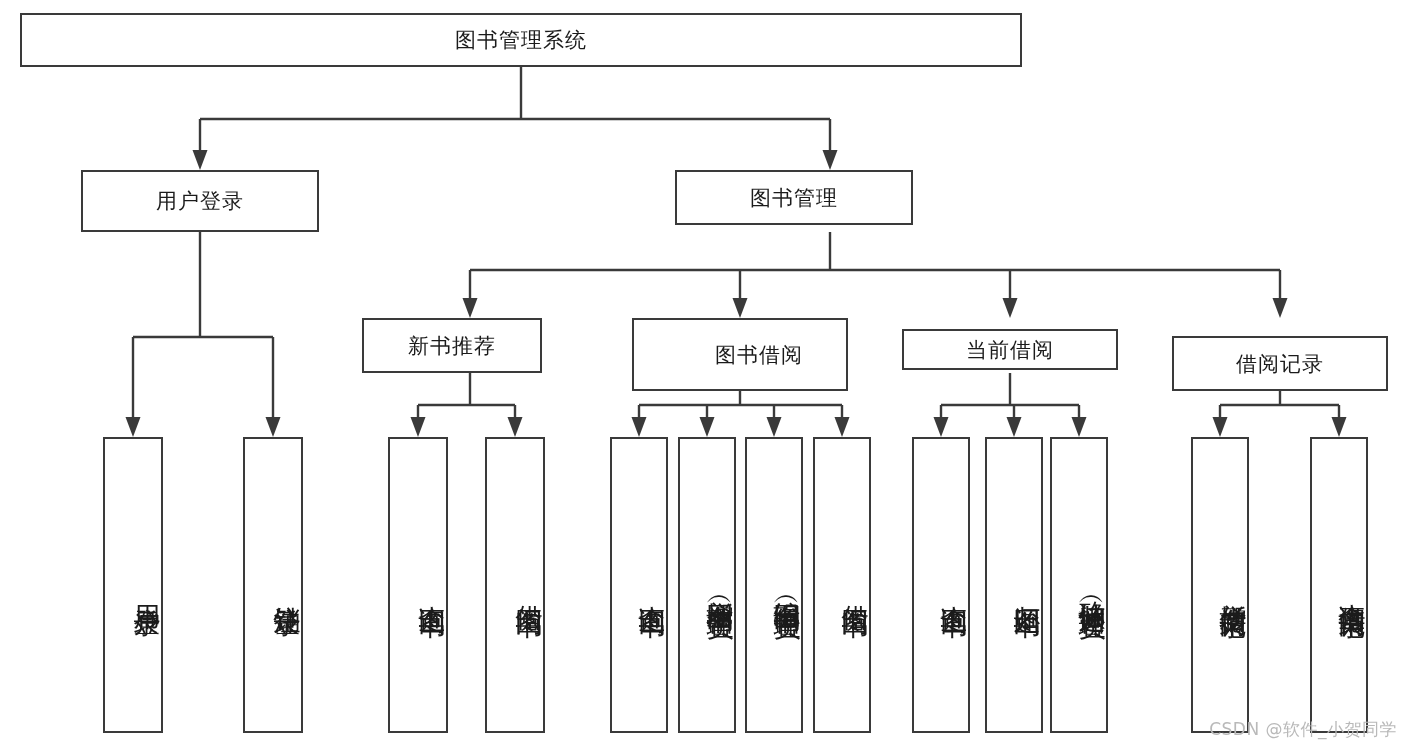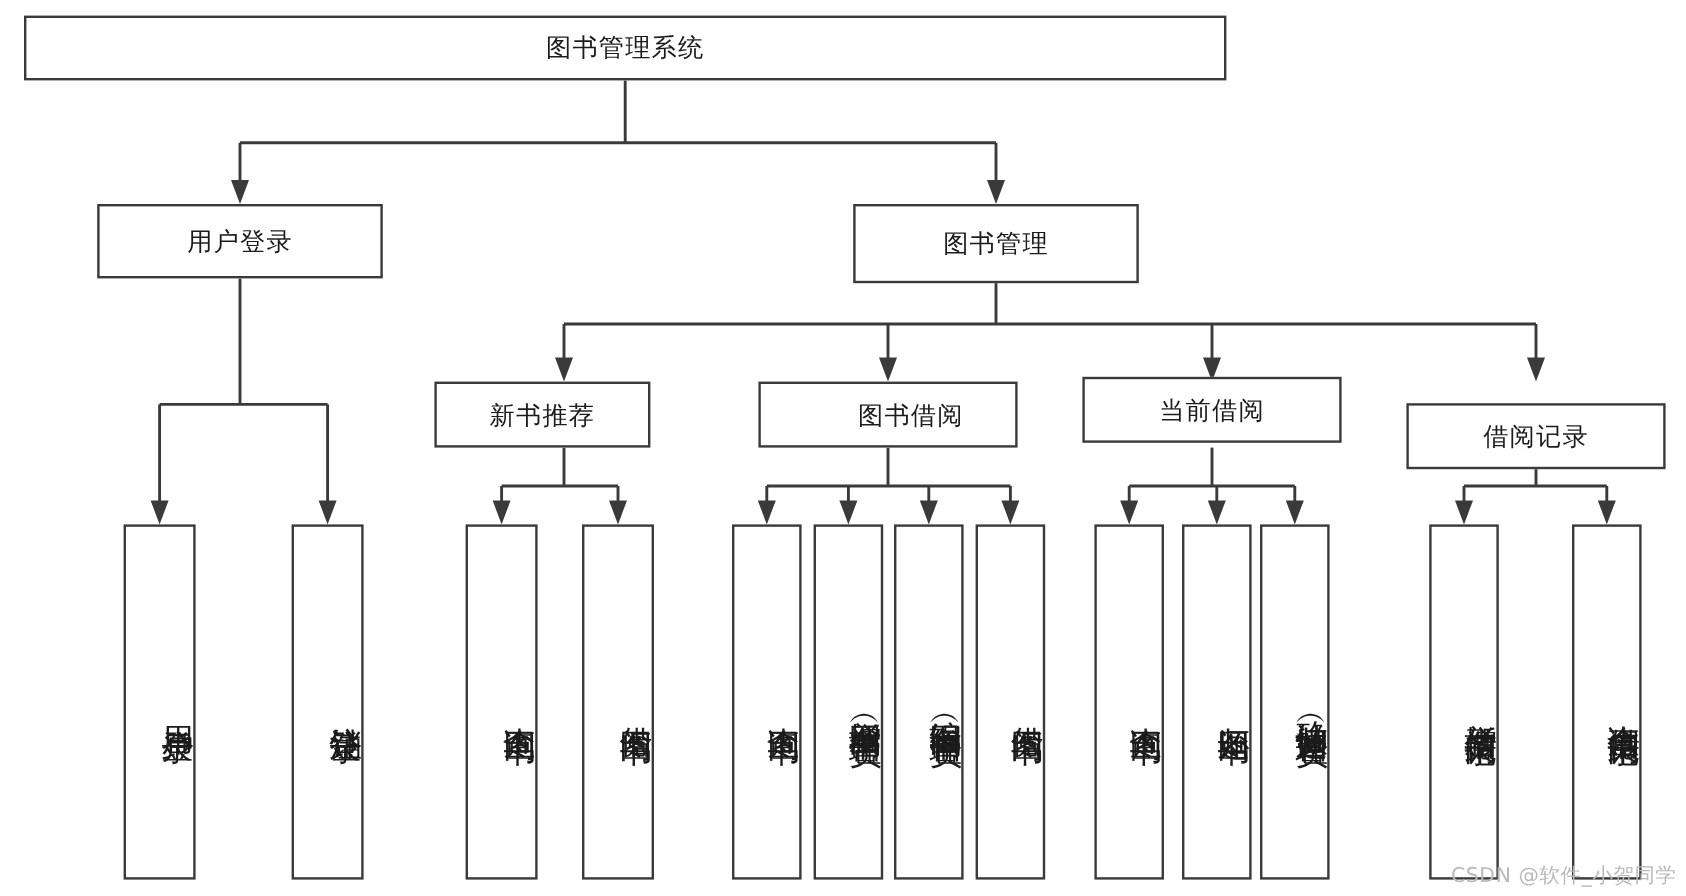--- a/index.html
+++ b/index.html
@@ -130,48 +130,48 @@
       </div>
       <div class="node horiz" style="left: 81px; top: 170px; width: 238px; height: 62px;">
         <span class="label">用户登录</span>
       </div>
       <div class="node vert" style="left: 103px; top: 437px; width: 60px; height: 296px;">
         <span class="label">用户登录</span>
       </div>
       <div class="node vert" style="left: 243px; top: 437px; width: 60px; height: 296px;">
         <span class="label">注销登录</span>
       </div>
-      <div class="node horiz" style="left: 711px; top: 170px; width: 238px; height: 66px; font-family: Liberation Mono, monospace;">
+      <div class="node horiz" style="left: 675px; top: 170px; width: 238px; height: 55px; font-family: Liberation Mono, monospace;">
         <span class="label">图书管理</span>
       </div>
       <div class="node horiz" style="left: 362px; top: 318px; width: 180px; height: 55px;">
         <span class="label">新书推荐</span>
       </div>
       <div class="node vert" style="left: 388px; top: 437px; width: 60px; height: 296px;">
         <span class="label">查询图书</span>
       </div>
       <div class="node vert" style="left: 485px; top: 437px; width: 60px; height: 296px;">
         <span class="label">借阅图书</span>
       </div>
-      <div class="node horiz" style="left: 632px; top: 318px; width: 216px; height: 55px; padding-left: 38px;">
+      <div class="node horiz" style="left: 632px; top: 318px; width: 216px; height: 73px; padding-left: 38px;">
         <span class="label">图书借阅</span>
       </div>
       <div class="node vert" style="left: 610px; top: 437px; width: 58px; height: 296px;">
         <span class="label">查询图书</span>
       </div>
       <div class="node vert" style="left: 678px; top: 437px; width: 58px; height: 296px;">
         <span class="label">新增图书（管理员）</span>
       </div>
       <div class="node vert" style="left: 745px; top: 437px; width: 58px; height: 296px;">
         <span class="label">编辑图书（管理员）</span>
       </div>
       <div class="node vert" style="left: 813px; top: 437px; width: 58px; height: 296px;">
         <span class="label">借阅图书</span>
       </div>
-      <div class="node horiz" style="left: 902px; top: 314px; width: 216px; height: 55px;">
+      <div class="node horiz" style="left: 902px; top: 329px; width: 216px; height: 41px;">
         <span class="label">当前借阅</span>
       </div>
       <div class="node vert" style="left: 912px; top: 437px; width: 58px; height: 296px;">
         <span class="label">查询图书</span>
       </div>
       <div class="node vert" style="left: 985px; top: 437px; width: 58px; height: 296px;">
         <span class="label">归还图书</span>
       </div>
       <div class="node vert" style="left: 1050px; top: 437px; width: 58px; height: 296px;">
         <span class="label">确认归还（管理员）</span>

